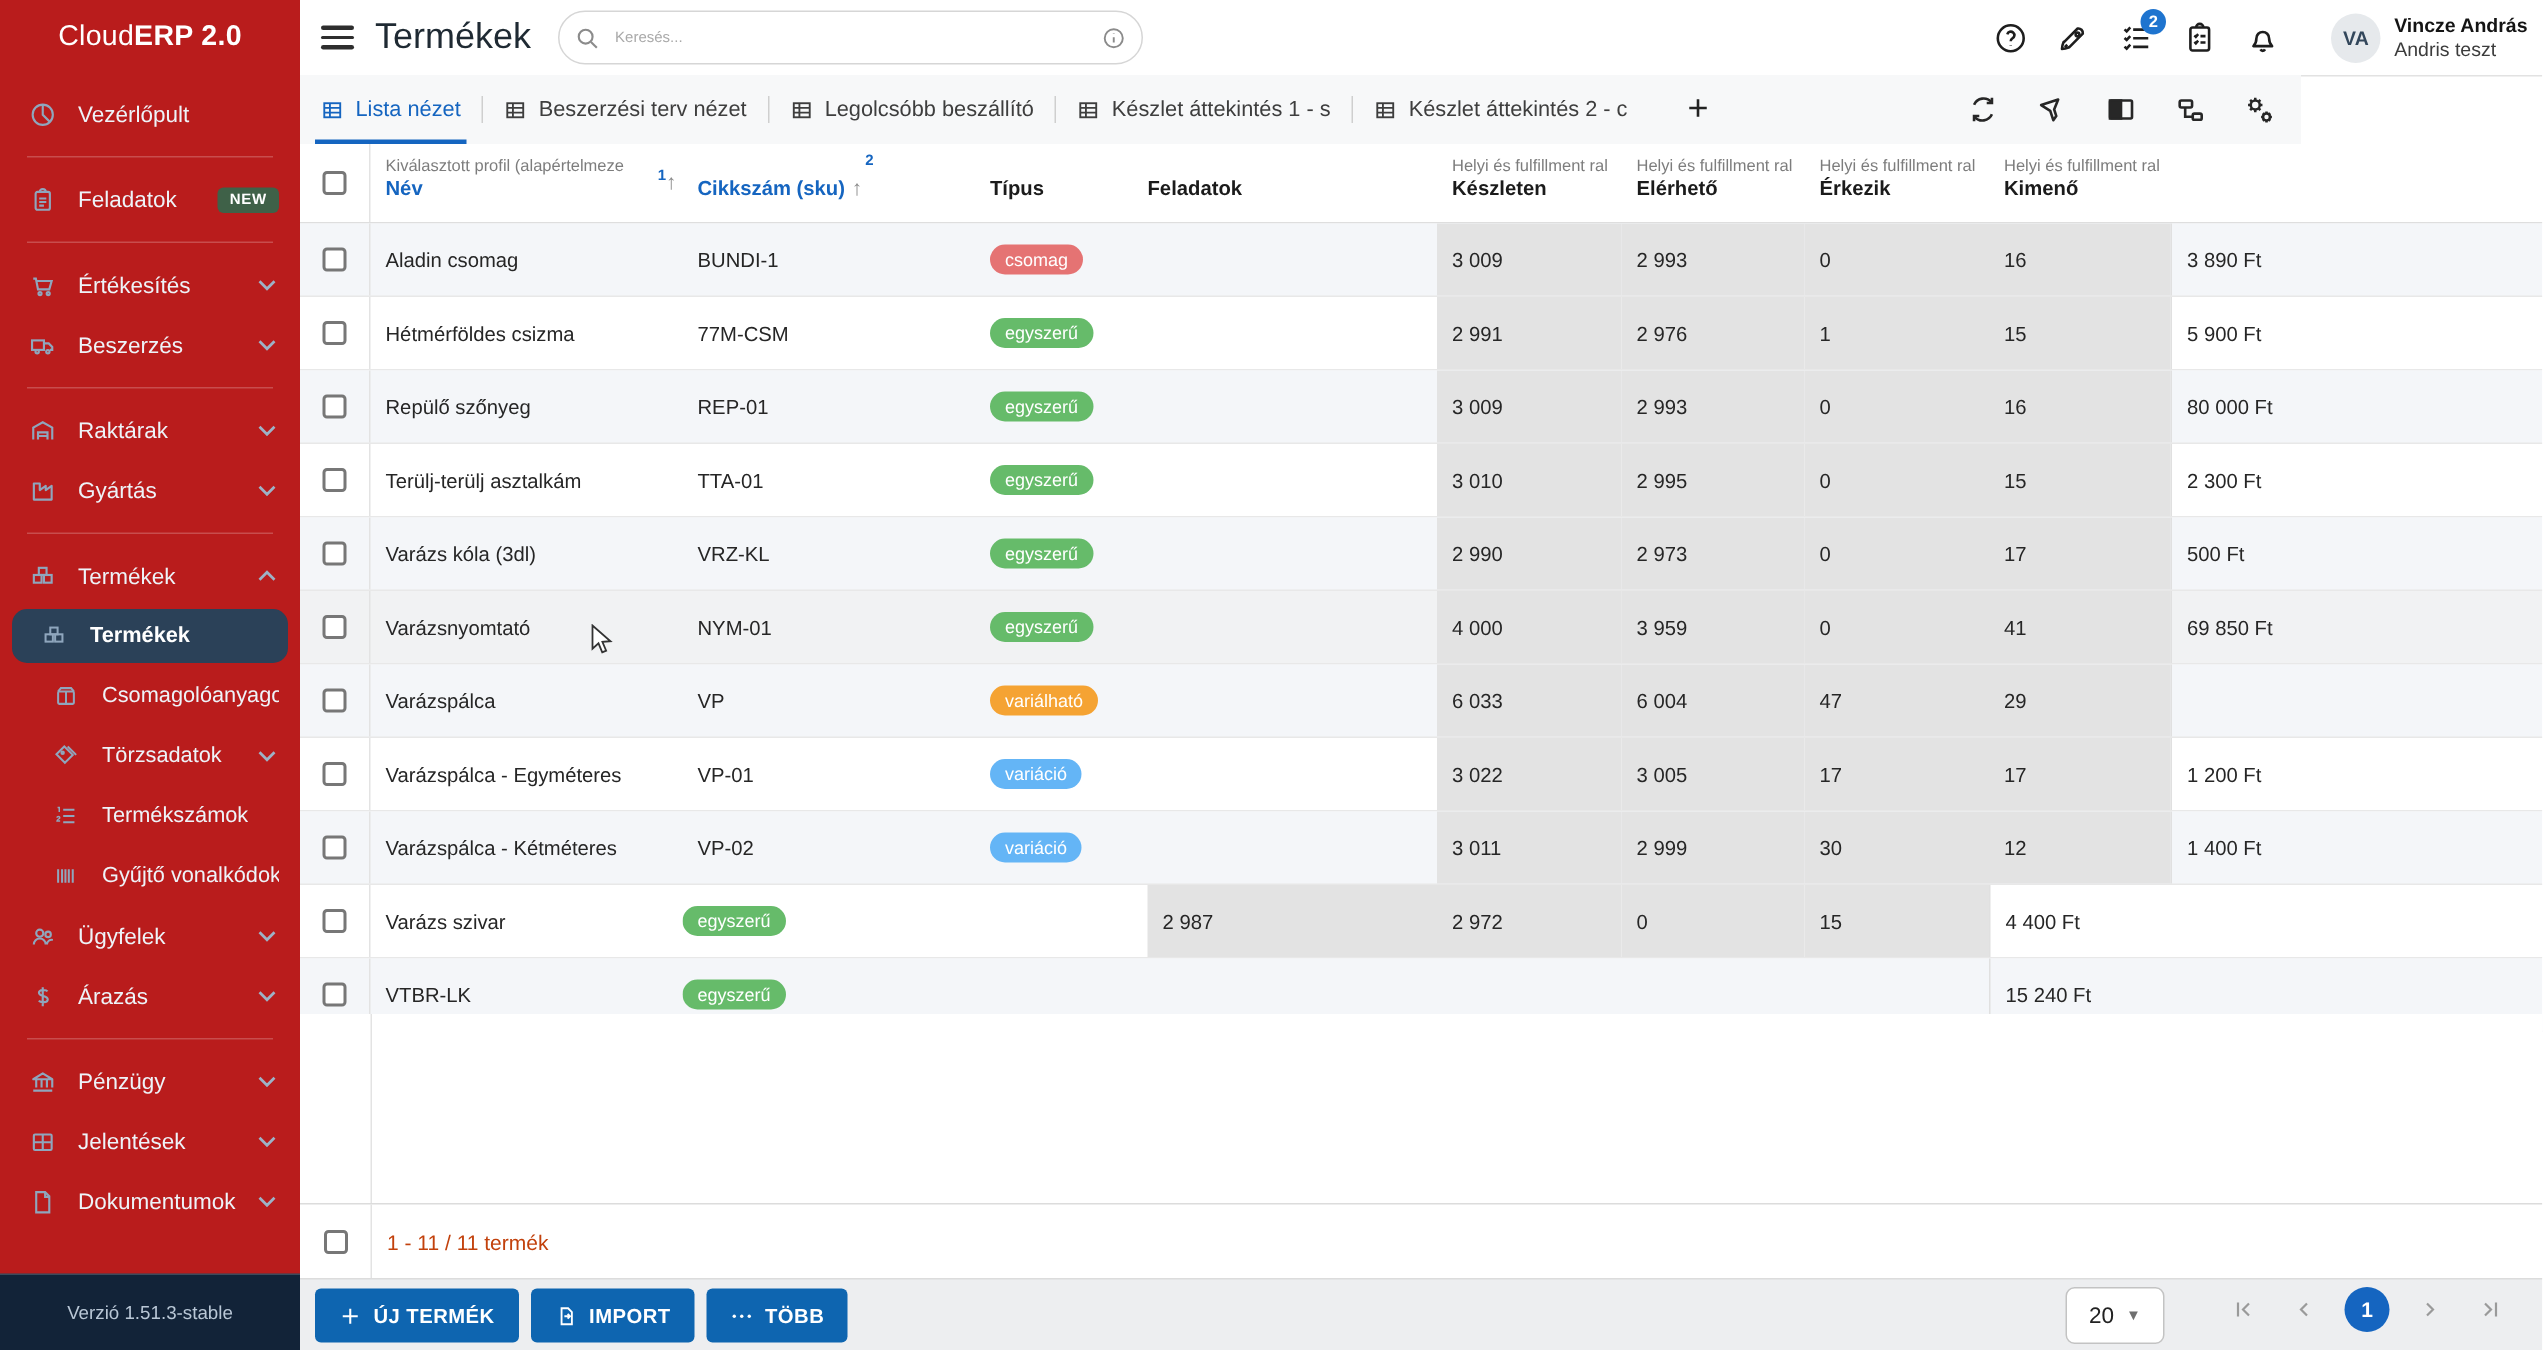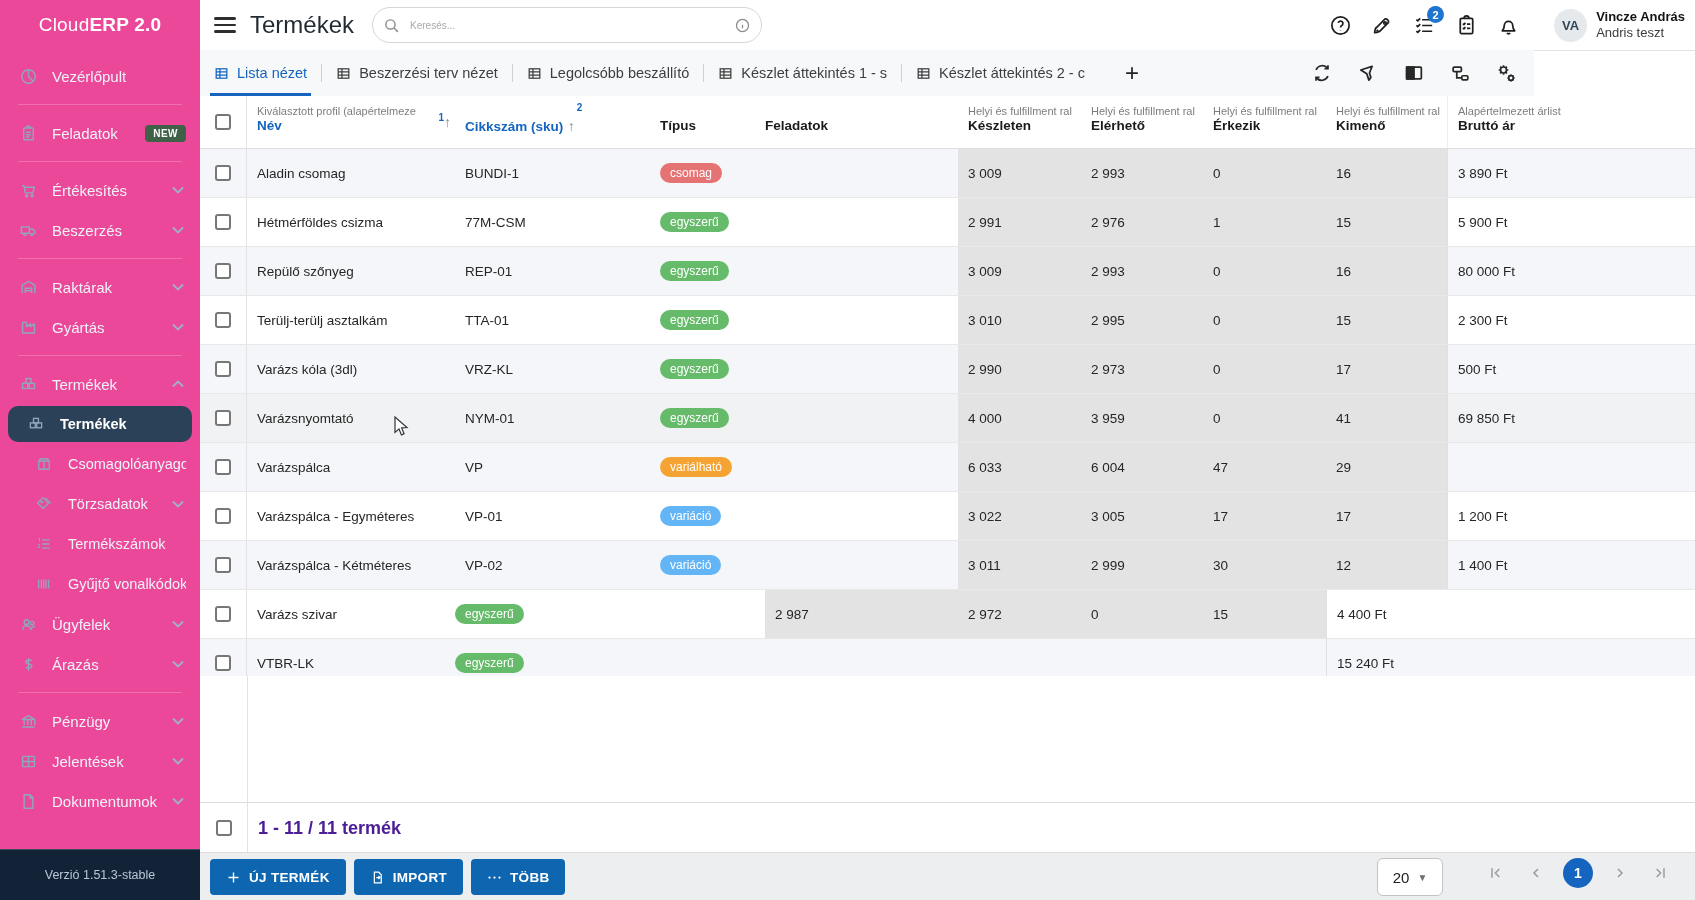--- a/index.html
+++ b/index.html
@@ -1,20 +1,20 @@
 <!DOCTYPE html>
 <html><head>
 <meta charset="utf-8">
 <style>
   html,body{margin:0;padding:0;background:#fff;}
   body{font-family:"Liberation Sans","DejaVu Sans",sans-serif;-webkit-font-smoothing:antialiased;}
   .stage{position:relative;width:1695px;height:900px;overflow:hidden;background:#fff;}
 
   
-  .sidebar{position:absolute;left:0;top:0;width:200px;height:900px;background:#ec4899;color:#eef3f8;}
+  .sidebar{position:absolute;left:0;top:0;width:200px;height:900px;background:#b91c1c;color:#eef3f8;}
   .logo{height:50px;display:flex;align-items:center;justify-content:center;font-size:19px;color:#fff;letter-spacing:.2px;}
   .logo b{font-weight:700;}
   .snav{padding-top:6px;}
   .sitem{display:flex;align-items:center;height:40px;padding:0 14px 0 18px;cursor:pointer;}
   .sitem .sicon{width:20px;height:20px;color:#8fa6bd;flex:0 0 20px;display:flex;align-items:center;justify-content:center;}
   .sitem .slabel{margin-left:14px;font-size:15px;color:#eef3f8;white-space:nowrap;overflow:hidden;flex:1;}
   .sitem .chev{color:#9db2c6;margin-left:auto;flex:0 0 14px;}
   .sdiv{height:1px;background:rgba(255,255,255,.22);margin:8px 18px;}
   .newbadge{background:#3f6148;color:#fff;font-size:10px;font-weight:700;padding:3px 8px;border-radius:4px;letter-spacing:.5px;margin-left:auto;}
   .sub{padding-left:34px;}
@@ -77,21 +77,21 @@
   .badge[data-type="csomag"]{background:#e57373;}
   .badge[data-type="egyszeru"]{background:#66bb6a;}
   .badge[data-type="varialhato"]{background:#f5a333;}
   .badge[data-type="variacio"]{background:#64b5f6;}
   .empty-zone{position:absolute;left:200px;top:676px;width:1495px;height:126px;background:#fff;}
   .empty-zone .vline{position:absolute;left:47px;top:0;bottom:0;width:1px;background:#e3e3e3;}
 
   
   .footrow{position:absolute;left:200px;top:802px;width:1495px;height:50px;background:#fff;border-top:1px solid #dcdcdc;display:flex;align-items:center;}
   .footrow .fchk{width:47px;display:flex;align-items:center;justify-content:center;border-right:1px solid #e3e3e3;height:100%;}
-  .fsummary{font-size:18px;font-weight:700;color:#4c1d95;margin-left:10px;}
+  .fsummary{font-size:14px;font-weight:400;color:#c2410c;margin-left:10px;}
 
   
   .bottombar{position:absolute;left:200px;top:852px;width:1495px;height:48px;background:#edeef0;border-top:1px solid #dcdcdc;display:flex;align-items:center;}
   .btn{height:36px;background:#0e65b0;color:#fff;border:none;border-radius:4px;font-size:13.5px;font-weight:700;letter-spacing:.3px;display:flex;align-items:center;gap:8px;padding:0 16px;margin-left:8px;cursor:pointer;font-family:inherit;}
   .btn:first-child{margin-left:10px;}
   .btn .bic{font-size:17px;font-weight:400;display:flex;align-items:center;}
   .pager{margin-left:auto;display:flex;align-items:flex-start;gap:26px;margin-right:22px;}
   .psize{width:64px;height:36px;border:1px solid #c3c3c3;border-radius:6px;background:#fff;display:flex;align-items:center;justify-content:center;gap:8px;font-size:15px;color:#222;cursor:pointer;}
   .psize .caret{color:#6f6f6f;font-size:10px;}
   .pnav{display:flex;align-items:center;gap:14px;margin-left:14px;color:#9a9a9a;}
@@ -544,24 +544,20 @@
         <span class="hmain">Elérhető</span>
       </div>
       <div class="cell-pad">
         <span class="hnote">Helyi és fulfillment ral</span>
         <span class="hmain">Érkezik</span>
       </div>
       <div class="cell-pad">
         <span class="hnote">Helyi és fulfillment ral</span>
         <span class="hmain">Kimenő</span>
       </div>
-      <div class="cell-pad c-price">
-        <span class="hnote">Alapértelmezett árlist</span>
-        <span class="hmain">Bruttó ár</span>
-      </div>
     </div>
 
     <div class="tgrid trow stripe">
       <div class="checkcol">
           <input type="checkbox" class="cbx" style="">
         </div>
       <div class="cell-pad">Aladin csomag</div>
       <div class="cell-pad">BUNDI-1</div>
       <div>
           <span class="badge" data-type="csomag">csomag</span>

